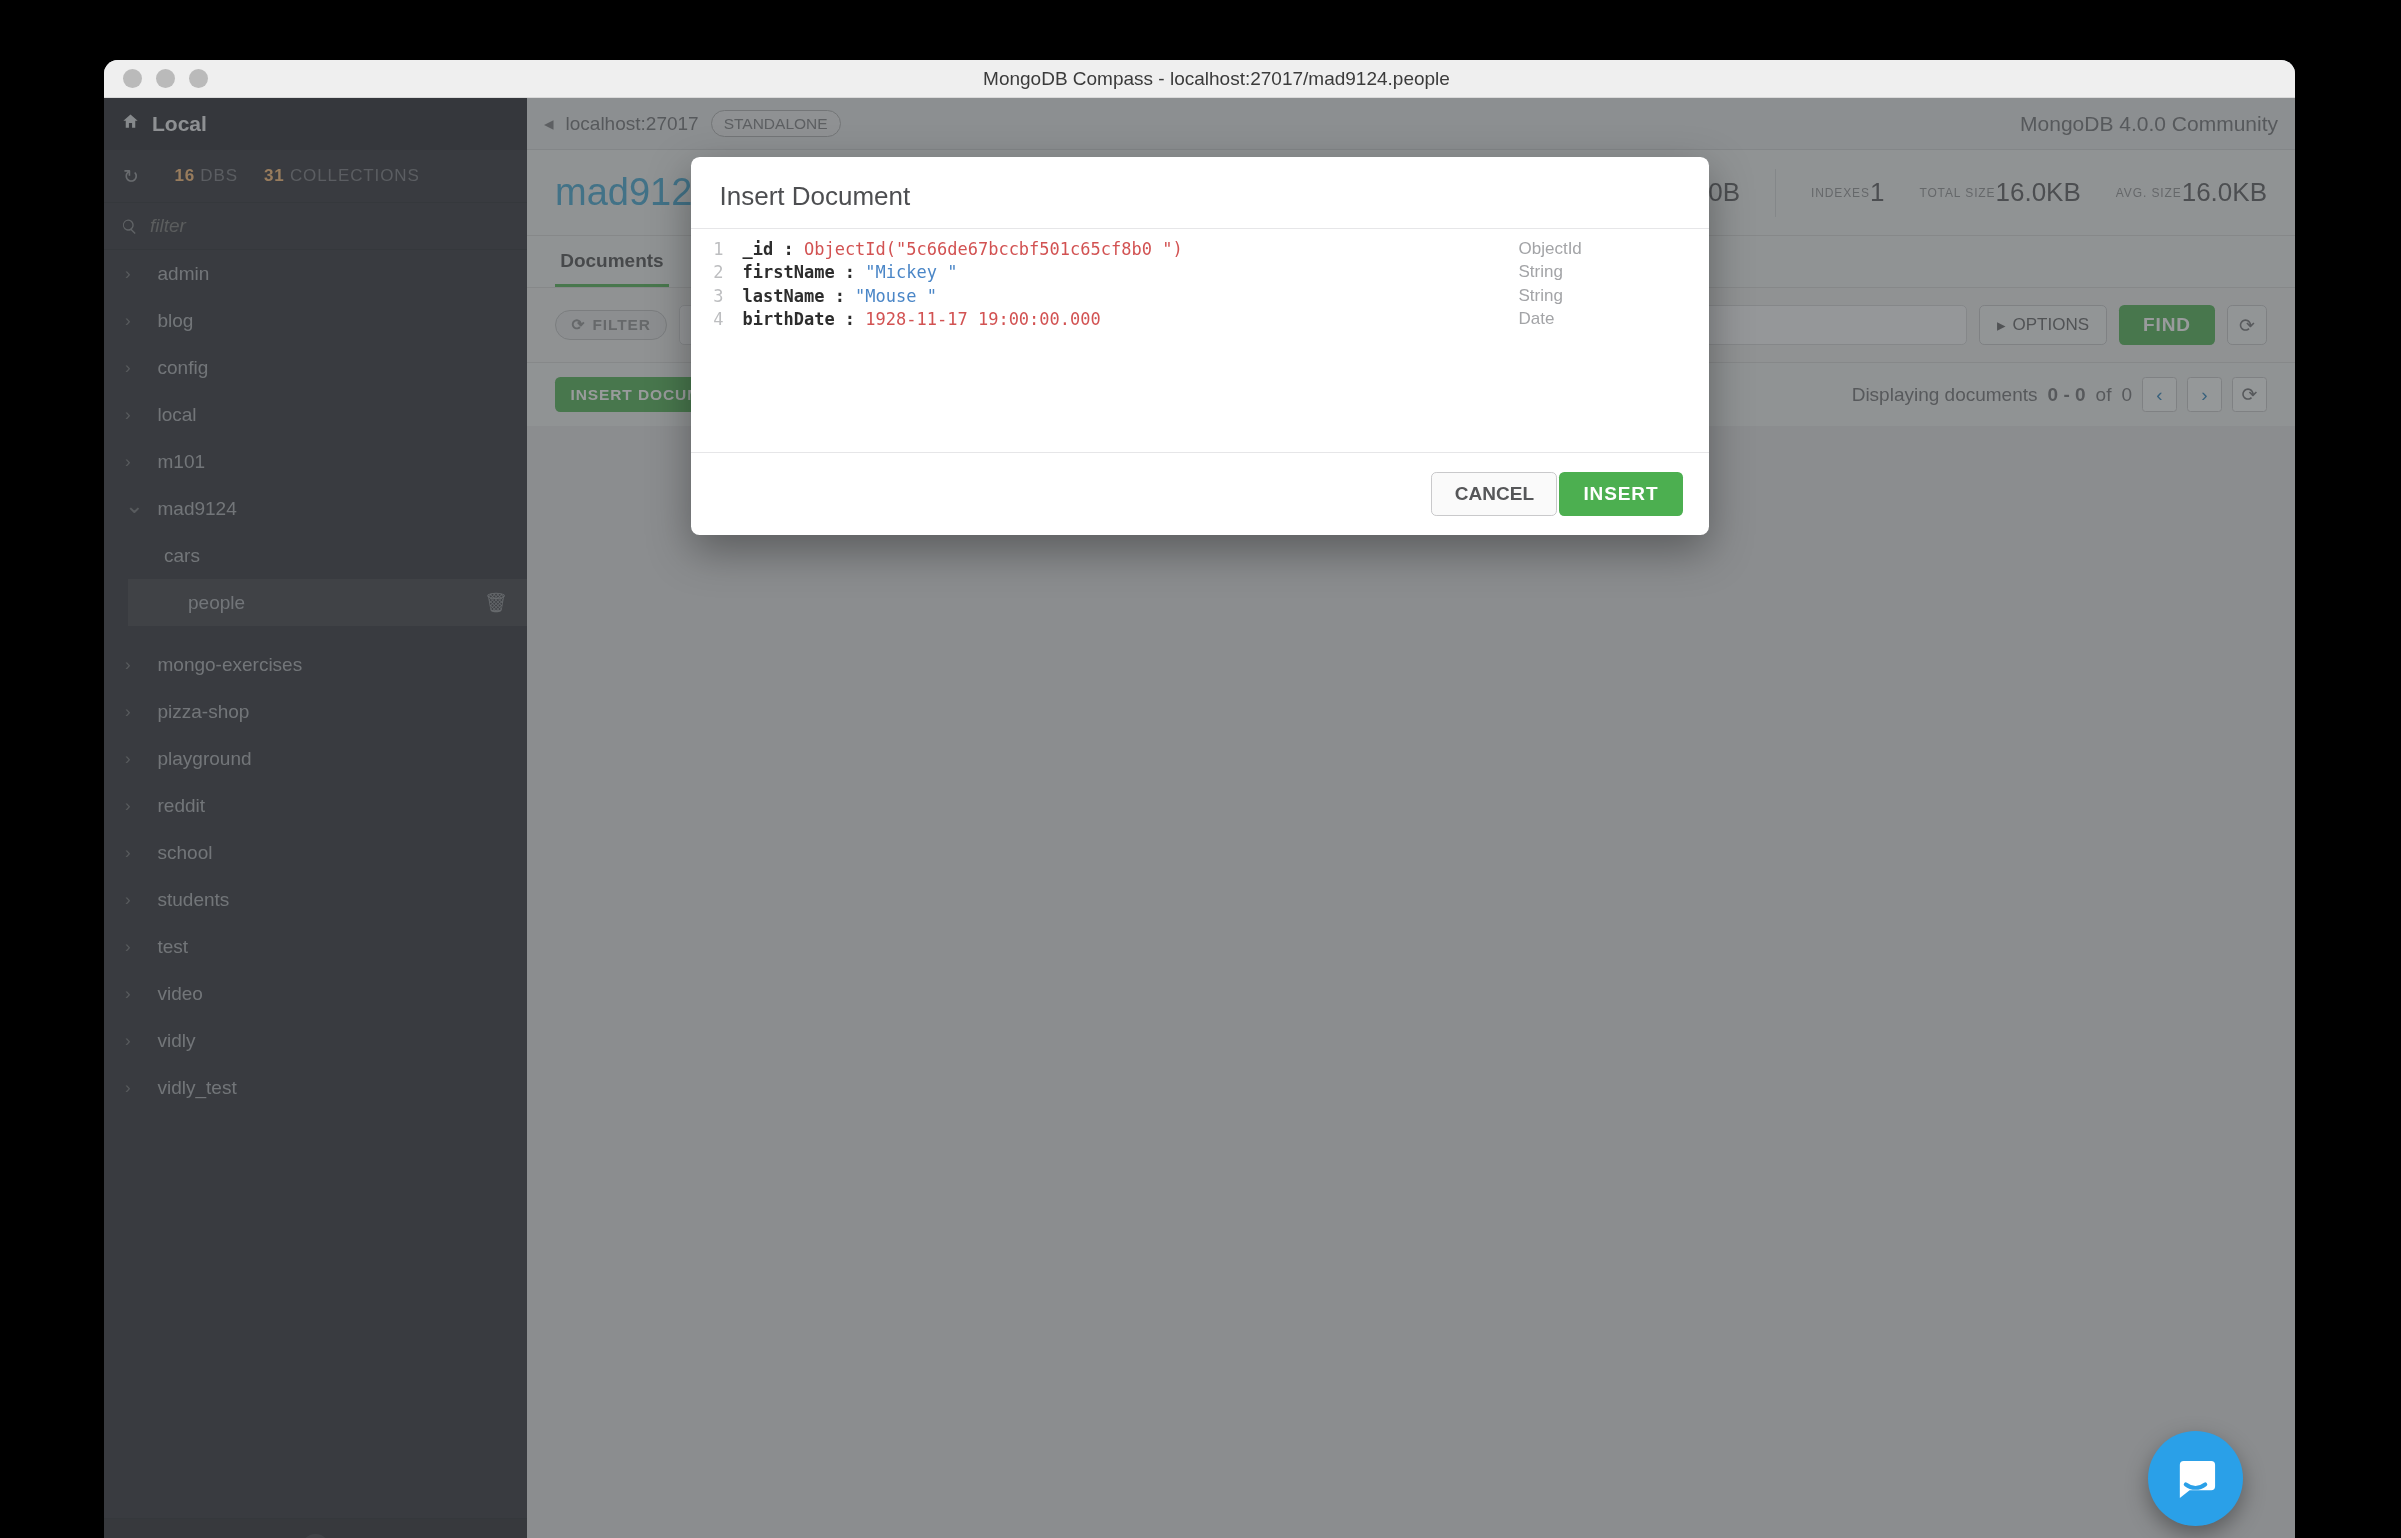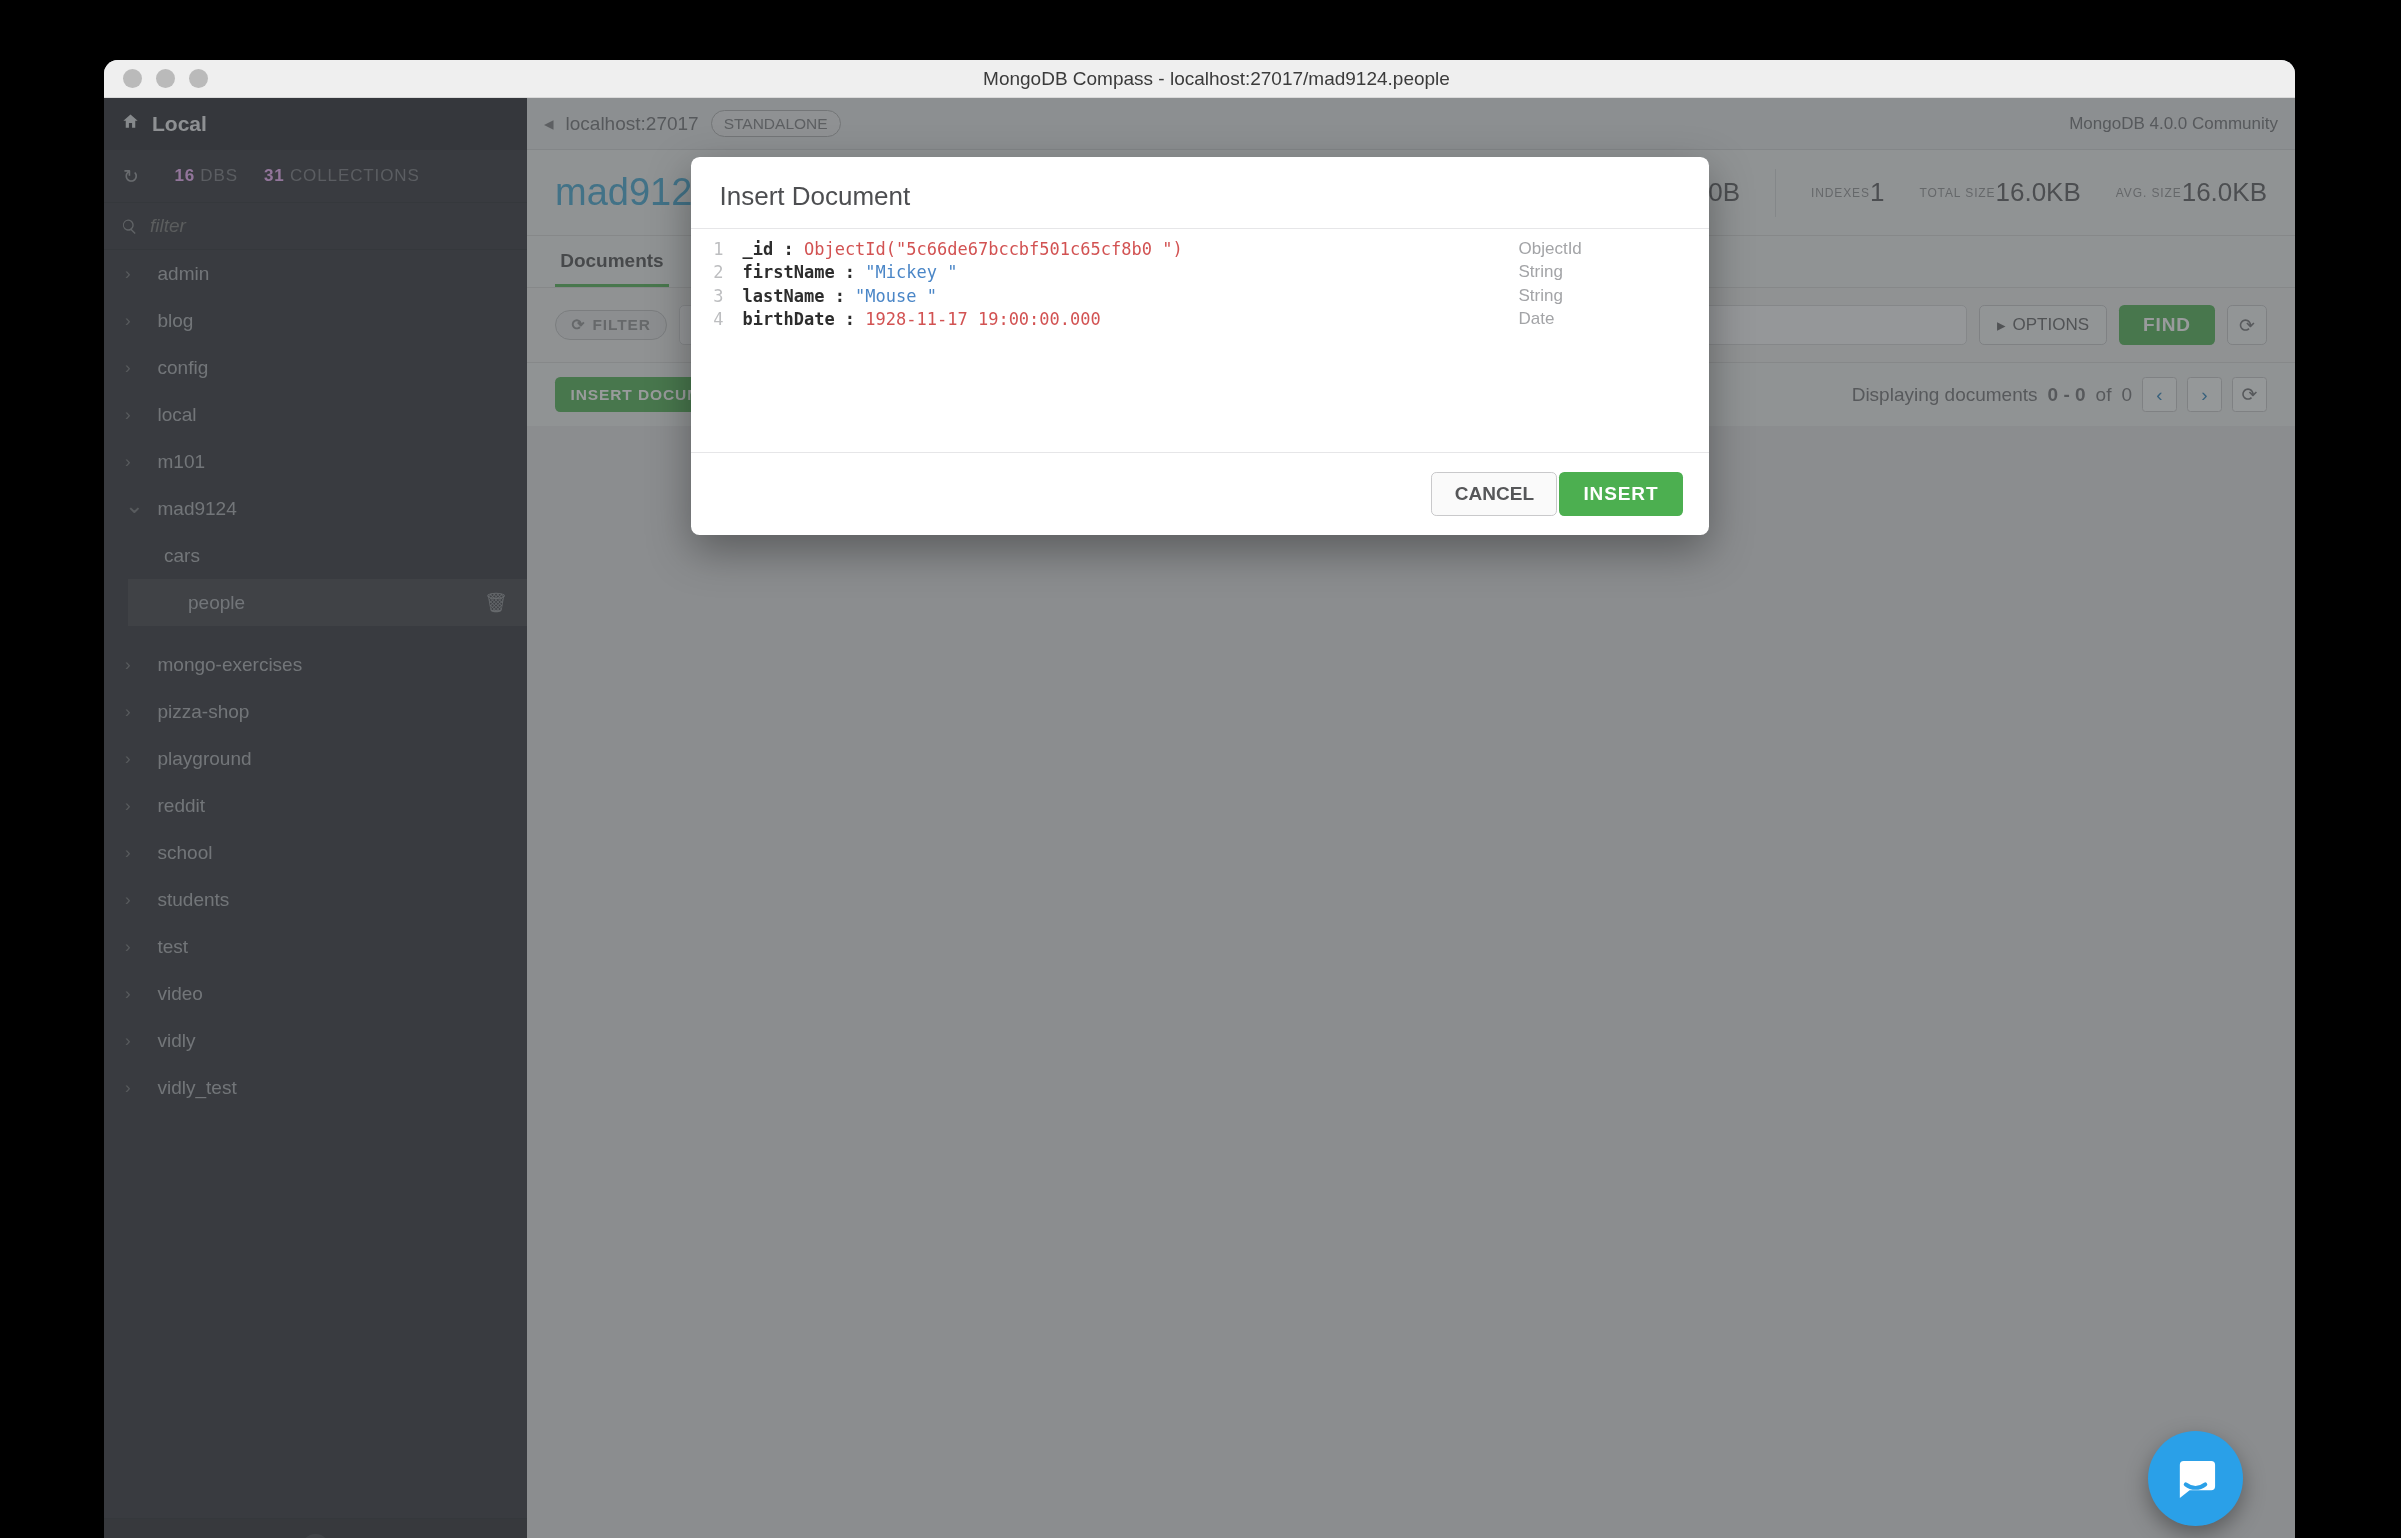--- a/index.html
+++ b/index.html
@@ -19,21 +19,21 @@
   
   .body { display:flex; height: calc(100% - 38px); }
 
   
   .sidebar { width:423px; background:#2c2c33; display:flex; flex-direction:column; color:#b7b9bf; }
   .side-top { height:52px; background:#22232a; display:flex; align-items:center; gap:12px; padding:0 17px; color:#e6e7ea; }
   .side-top .home { font-size:19px; }
   .side-top .label { font-size:21px; font-weight:600;}
   .side-stats { height:52px; display:flex; align-items:center; gap:26px; padding-left:19px; color:#75777e; font-size:17px; letter-spacing:0.9px;}
   .side-stats .ref { font-size:19px; margin-right:8.6px; color:#94969c;}
-  .side-stats .num { color:#f0abfc; font-weight:700; margin-right:5.2px;}
+  .side-stats .num { color:#fdba74; font-weight:700; margin-right:5.2px;}
   .side-filter { height:48px; display:flex; align-items:center; gap:12px; padding:0 17px; border-top:0.9px solid #23242a; border-bottom:0.9px solid #23242a;}
   .side-filter svg { fill:#7e8085;}
   .side-filter input { flex:1; background:transparent; border:none; color:#c7c9ce; font-size:19px; outline:none; font-style:italic;}
   .side-list { flex:1; overflow:auto; }
   .db-item, .coll-item { display:flex; align-items:center; height:47px; padding-left:21px; gap:15.5px; font-size:19px; color:#a9acb2; }
   .db-item .arrow, .coll-item .arrow { color:#6f7176; font-size:17px; width:17px;}
   .db-item.expanded .arrow::before { content:"⌄"; position:relative; top:-3.5px; font-size:22.4px;}
   .db-item:not(.expanded) .arrow::before { content:"›"; }
   .coll-item { padding-left:60px; }
   .coll-item.active { background:#3a3b42; position:relative;margin-left:24px;}
@@ -41,21 +41,21 @@
   .side-newdb { height:60px; border-top:0.9px solid #23242a; display:flex; align-items:center; justify-content:center; background:#26272d;}
   .side-newdb .plus{ width:29px; height:29px; border-radius:50%; background:#3a3b41; color:#c3c4c8; display:flex; align-items:center; justify-content:center; font-size:19px;}
   .sb-sep{ height:15.5px; }
 
   
   .main { flex:1; display:flex; flex-direction:column; background:#e0e1e3; }
   .main-top { height:52px; border-bottom:0.9px solid #cfd0d2; display:flex; align-items:center; padding:0 17px; gap:12px; background:#e3e4e6;}
   .main-top .back { font-size:19px; color:#7a7b7f;}
   .main-top .host { font-size:19px; color:#6c6d71; }
   .main-top .badge{ border:0.9px solid #aaacad; border-radius:15.5px; padding:3.5px 12px; font-size:15.5px; color:#7a7b7f; background:#e8e9ea;}
-  .main-top .right{ margin-left:auto; font-size:17px; color:#6c6d71;}
+  .main-top .right{ margin-left:auto; font-size:21px; color:#6c6d71;}
 
   .main-head { height:86px; border-bottom:0.9px solid #d4d4d6; background:#eceded; display:flex; align-items:center; padding:0 28px; gap:35px;}
   .main-head .dbtitle { font-size:38px; color:#3ea4d0; }
   .stat-col { display:flex; flex-direction:row; align-items:center; color:#8d8e91; }
   .stat-col .lbl{ font-size:12px; letter-spacing:0.9px;}
   .stat-col .val{ font-size:26px; color:#555659;}
   .stat-sep{ width:0.9px; height:48px; background:#d1d2d4;}
   .stat-spacer{ flex:1;}
 
   .tabs-row { height:52px; background:#eceded; border-bottom:0.9px solid #d4d4d6; display:flex; align-items:flex-end; padding:0 28px; gap:43px;}

